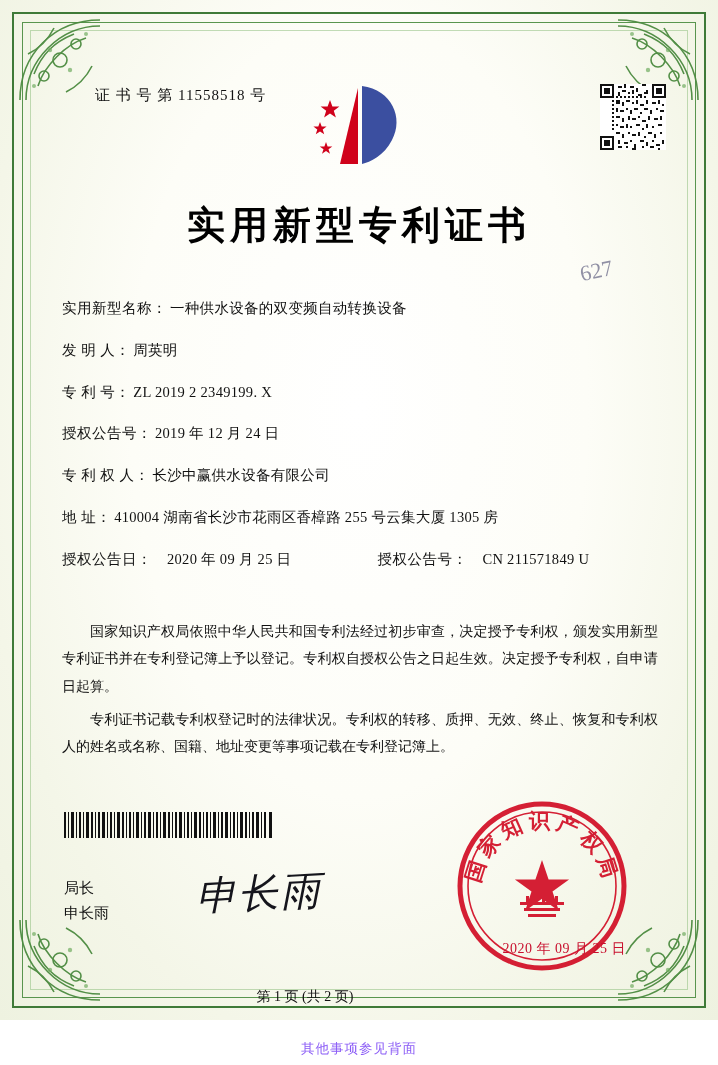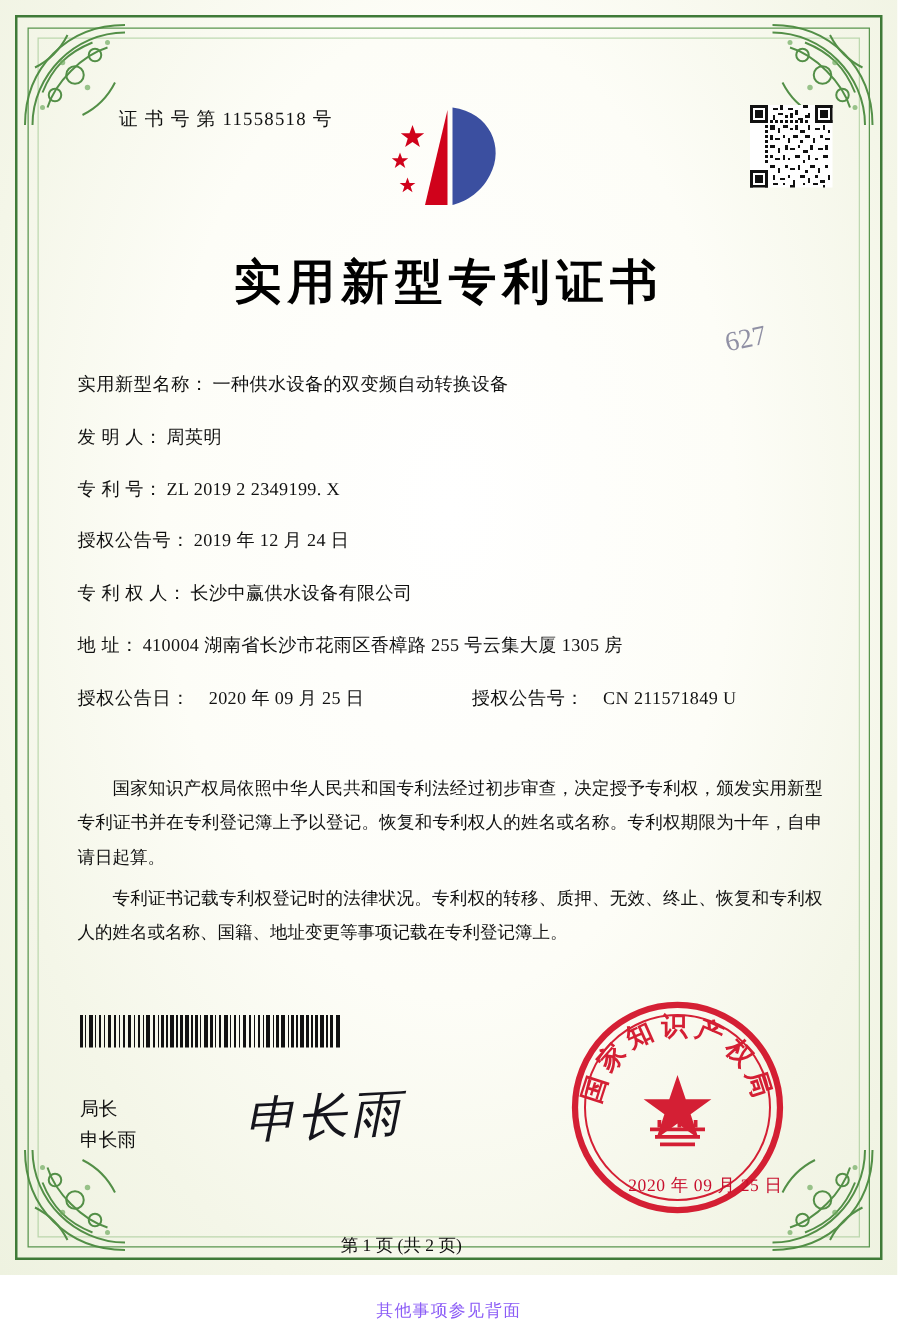--- a/index.html
+++ b/index.html
@@ -208,21 +208,21 @@
     top: 940px;
     font-size: 14px;
     color: #c8102e;
     letter-spacing: .5px;
     white-space: nowrap;
   }
 
   
   .page-no {
     position: absolute;
-    left: 16px;
+    left: 0;
     top: 988px;
     width: 610px;
     text-align: center;
     font-size: 14px;
     color: #111;
   }
 
   
   .footnote {
     position: absolute;
@@ -504,21 +504,21 @@
       <span class="field-label">授权公告日：</span>
       <span class="field-value">2020 年 09 月 25 日</span>
       <span class="field-gap"></span>
       <span class="field-label">授权公告号：</span>
       <span class="field-value">CN 211571849 U</span>
     </div>
 
   </div>
 
   <div class="paragraphs">
-    <p>国家知识产权局依照中华人民共和国专利法经过初步审查，决定授予专利权，颁发实用新型专利证书并在专利登记簿上予以登记。恢复和专利权人的姓名或名称。专利权期限为十年，自申请日起算。</p>
+    <p>国家知识产权局依照中华人民共和国专利法经过初步审查，决定授予专利权，颁发实用新型专利证书并在专利登记簿上予以登记。专利权自授权公告之日起生效。决定授予专利权，自申请日起算。</p>
     <p>专利证书记载专利权登记时的法律状况。专利权的转移、质押、无效、终止、恢复和专利权人的姓名或名称、国籍、地址变更等事项记载在专利登记簿上。</p>
   </div>
 
   <div class="barcode">
     <svg width="210" height="26" viewBox="0 0 210 26" shape-rendering="crispEdges">
       <rect width="210" height="26" fill="#ffffff" opacity="0"></rect>
       <g fill="#111111">
         <rect x="0" y="0" width="2" height="26"></rect>
           <rect x="4" y="0" width="1" height="26"></rect>
         <rect x="7" y="0" width="3" height="26"></rect>

